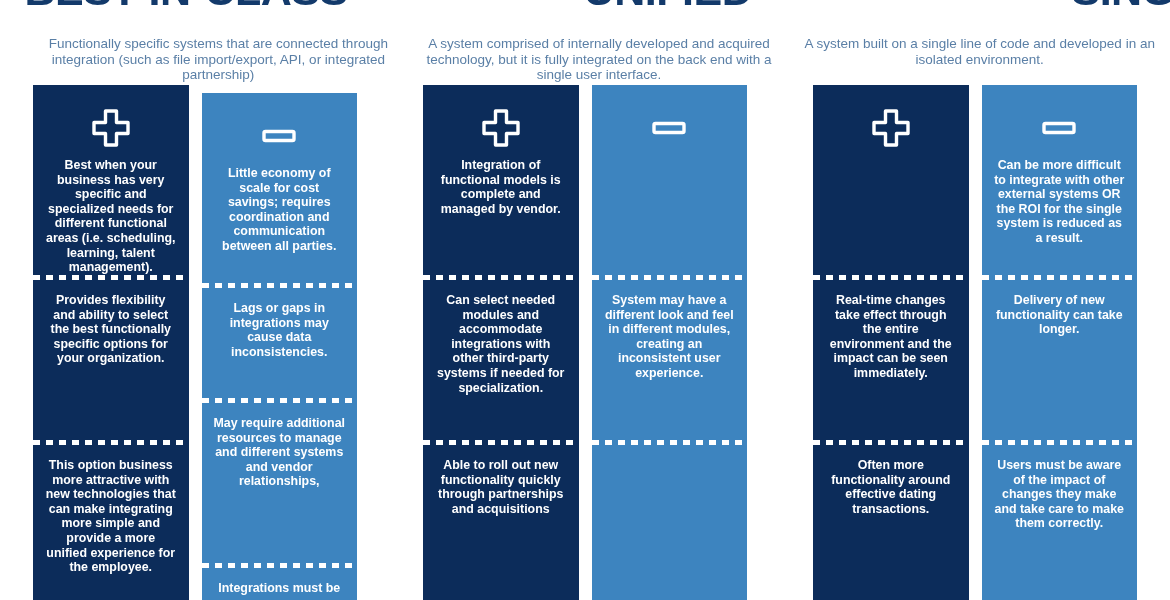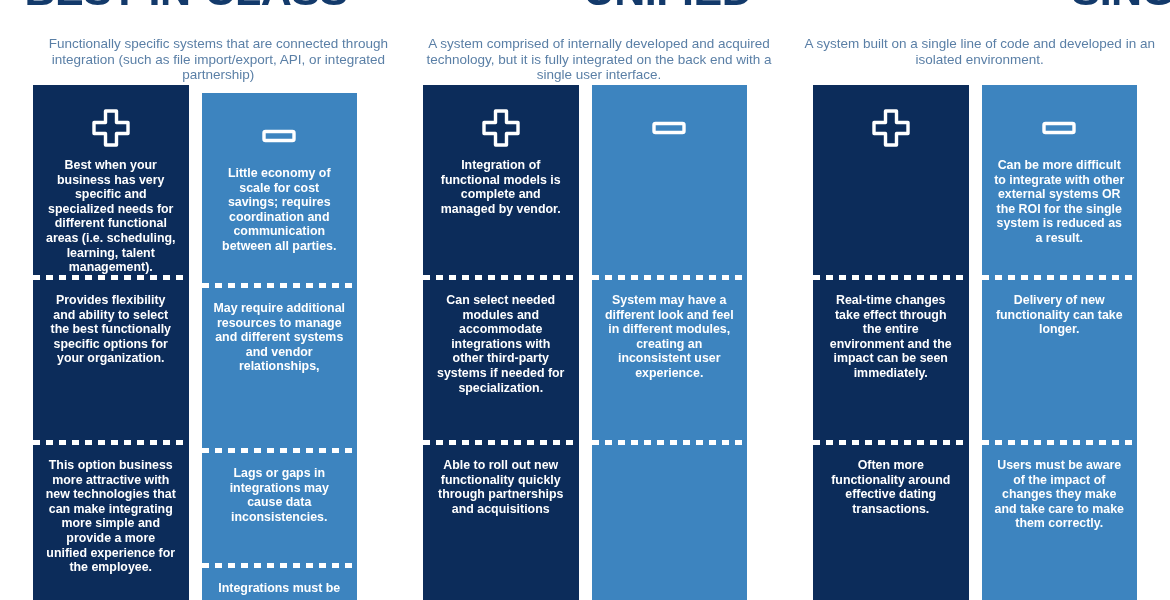--- a/index.html
+++ b/index.html
@@ -124,25 +124,25 @@
             </div>
             <div class="stack">
               <div class="cell con" style="height: 190px; margin-top: 8px;">
                 <div class="icon-wrap">
                   <svg width="40" height="40" viewBox="0 0 40 40" aria-hidden="true">
                     <rect x="5" y="15.5" width="30" height="9" rx="1.5" fill="none" stroke="#ffffff" stroke-width="3.4" stroke-linejoin="round"></rect>
                   </svg>
                 </div>
                 <span class="cell-text">Little economy of scale for cost savings; requires coordination and communication between all parties.</span>
               </div>
+              <div class="cell con divided" style="height: 115px;">
+                <span class="cell-text">Lags or gaps in integrations may cause data inconsistencies.</span>
+              </div>
               <div class="cell con divided" style="height: 165px;">
                 <span class="cell-text">May require additional resources to manage and different systems and vendor relationships,</span>
-              </div>
-              <div class="cell con divided" style="height: 115px;">
-                <span class="cell-text">Lags or gaps in integrations may cause data inconsistencies.</span>
               </div>
               <div class="cell con divided" style="height: 45px;">
                 <span class="cell-text">Integrations must be</span>
               </div>
             </div>
           </div>
         </div>
       </div>
       <div class="col">
         <div class="col-inner">

